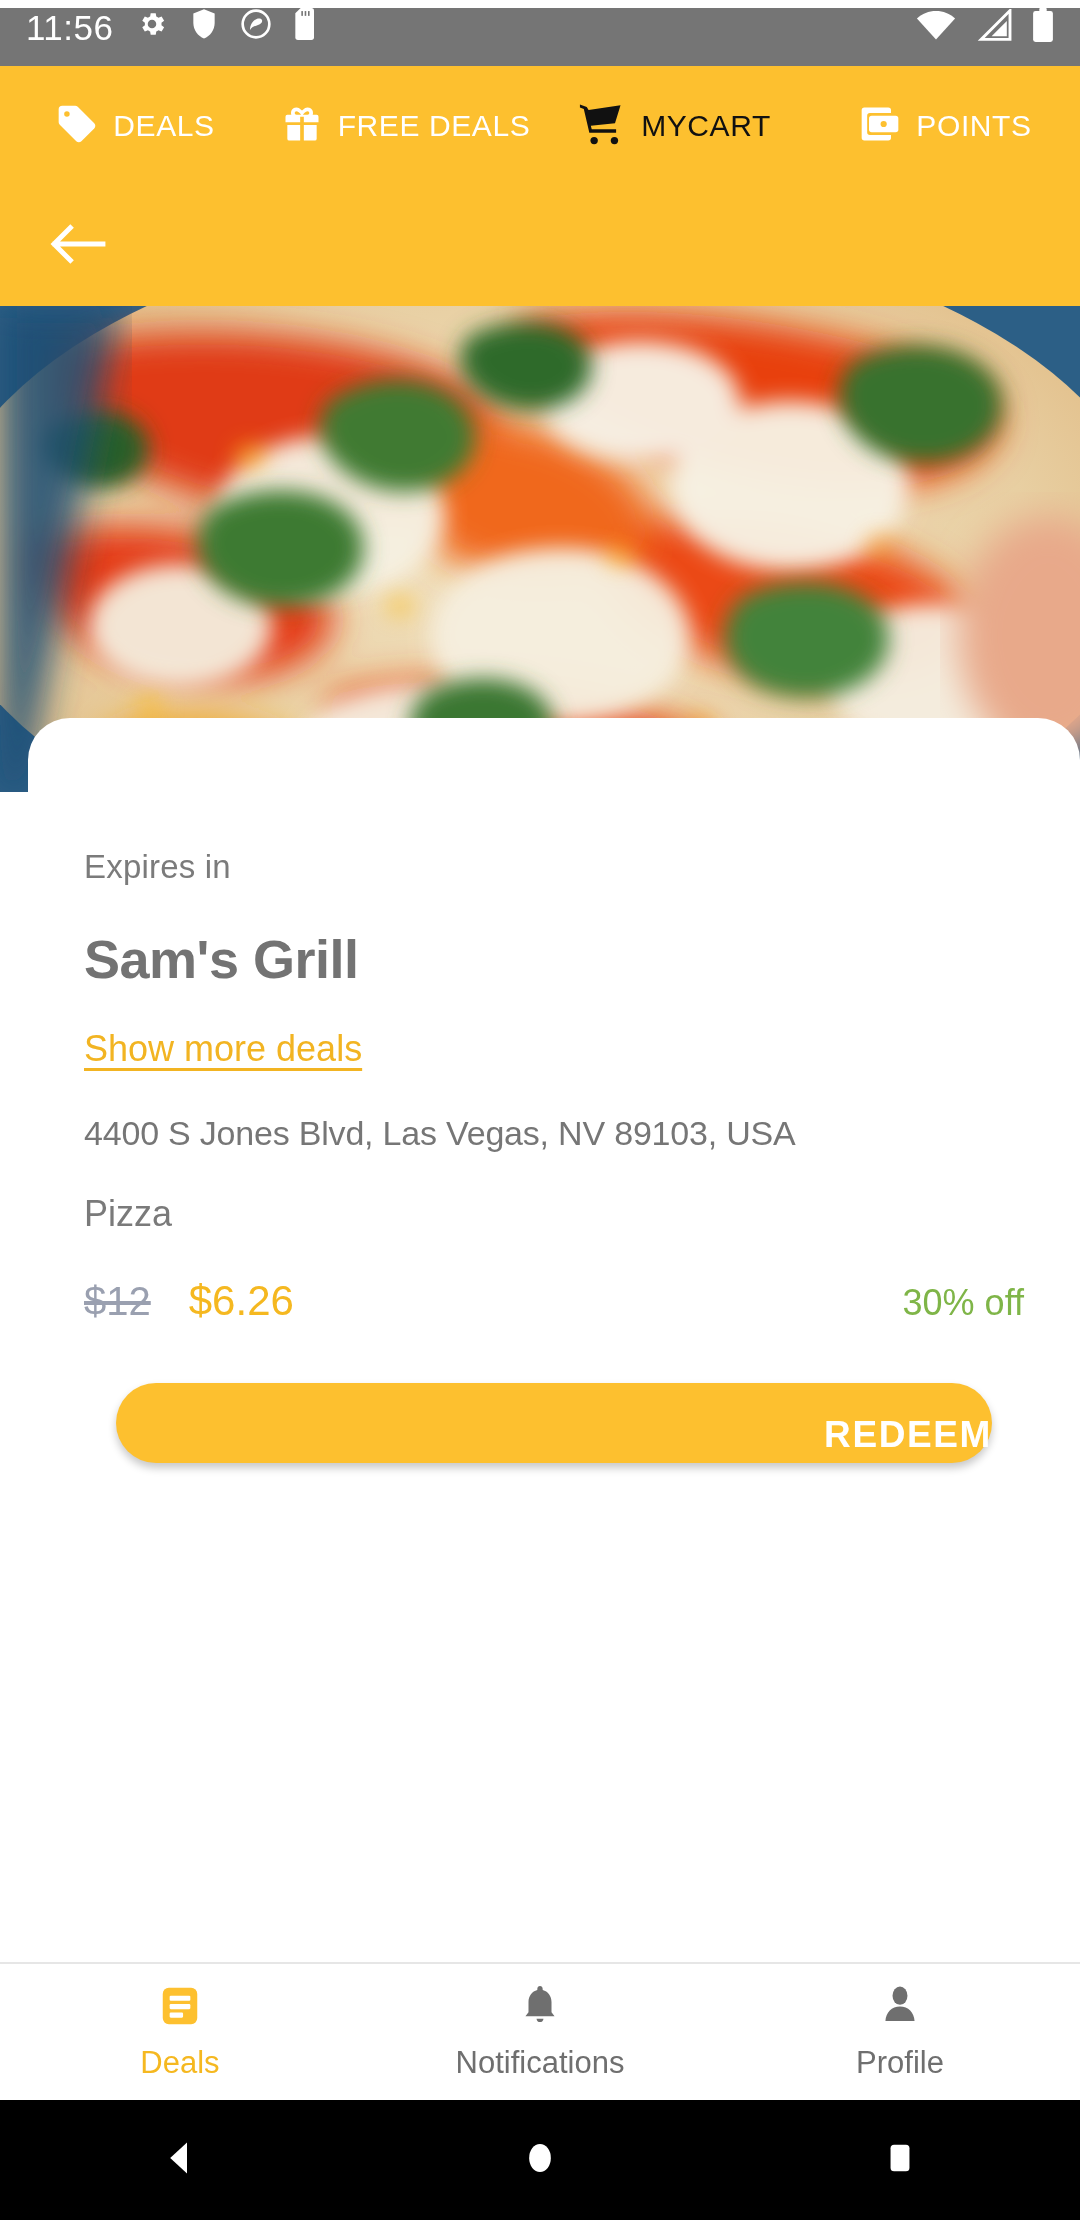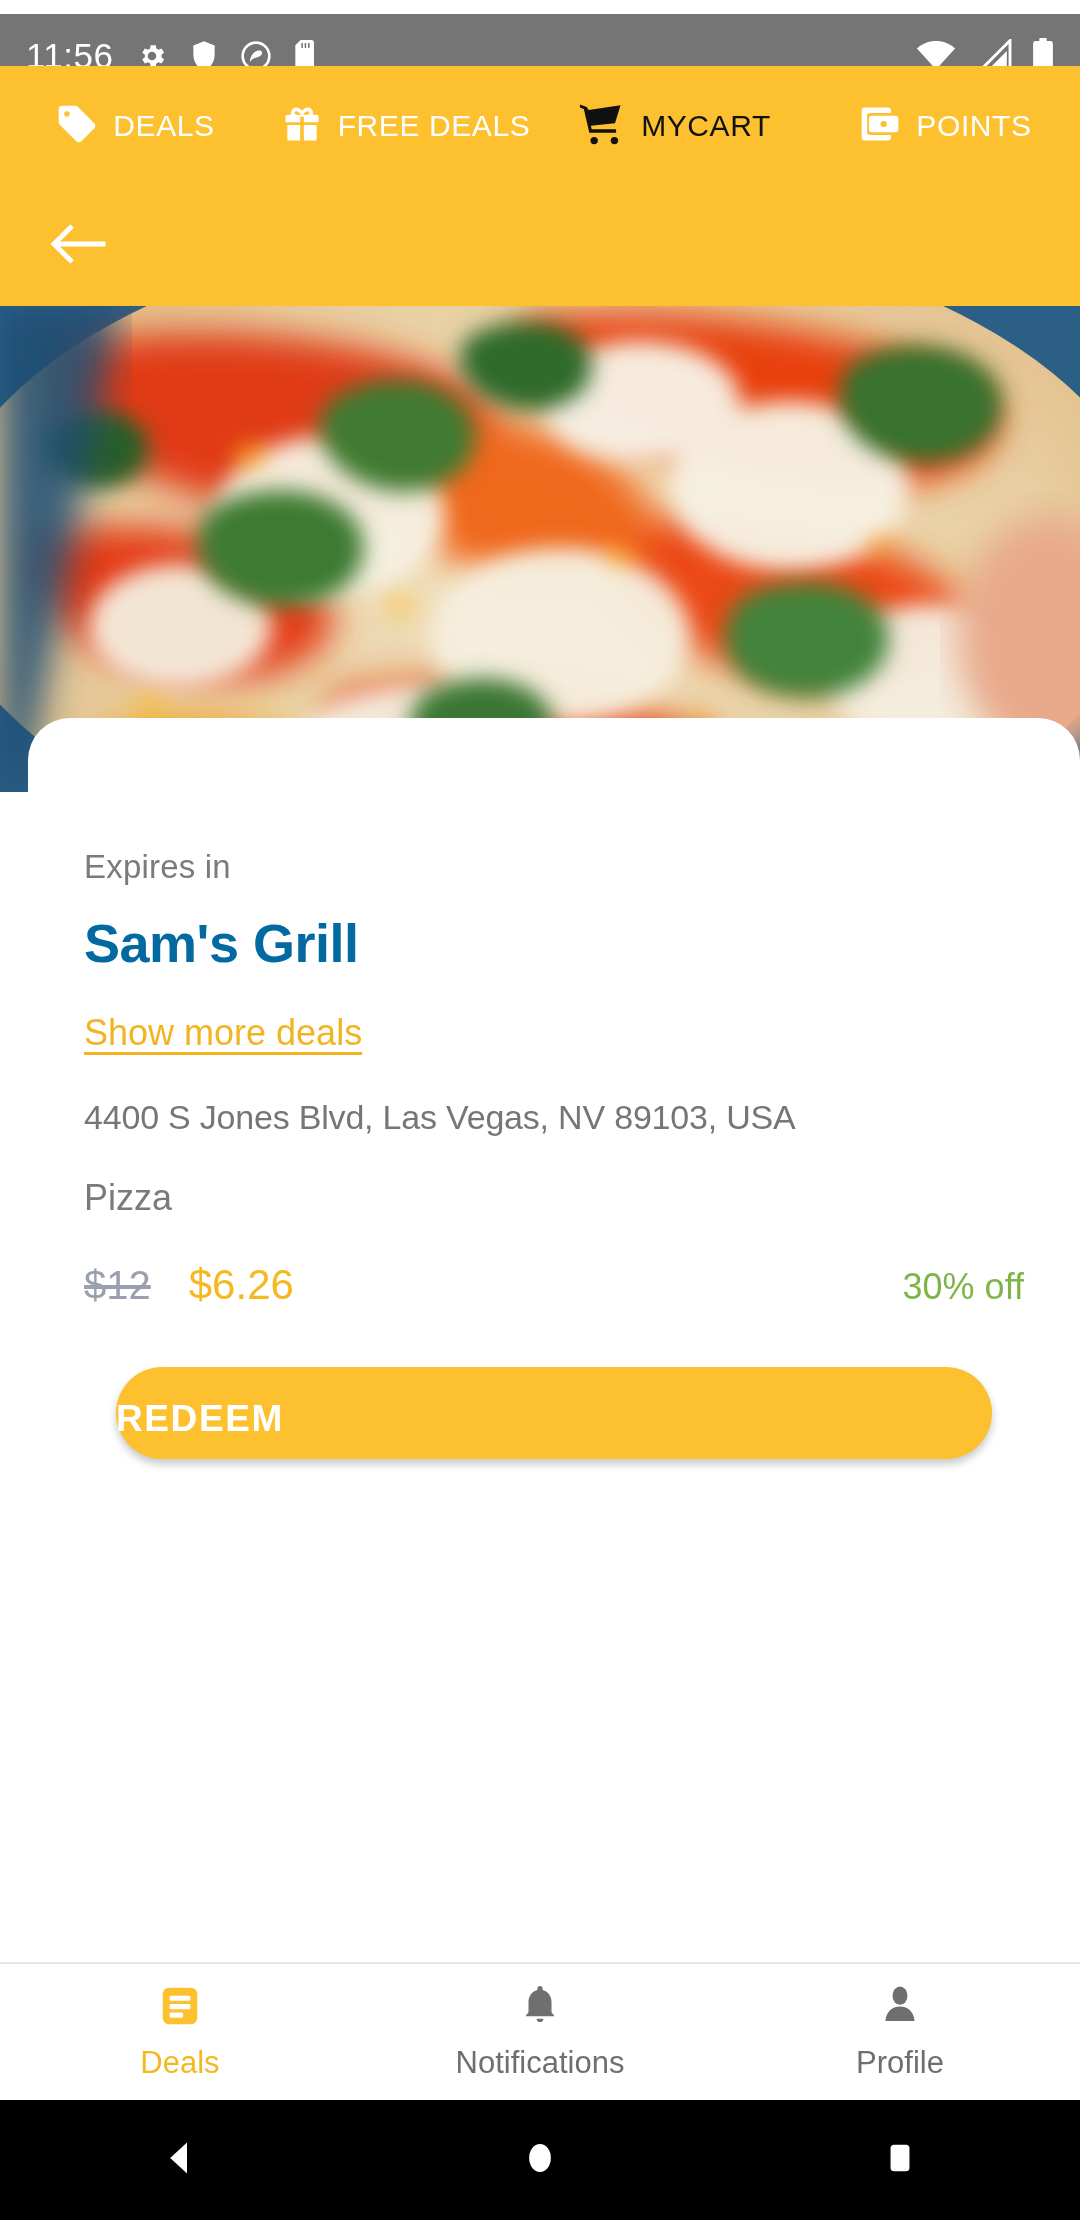--- a/index.html
+++ b/index.html
@@ -14,25 +14,25 @@
     position: relative;
     width: 1080px;
     height: 2220px;
     background: #ffffff;
     overflow: hidden;
   }
 
   
   .statusbar {
     position: absolute;
-    top: 14px; left: 0;
+    top: 8px; left: 0;
     width: 1080px; height: 62px;
     background: #757575;
     display: flex;
-    align-items: flex-end;
+    align-items: flex-start;
     padding: 0 26px;
   }
   .sb-time {
     color: #ffffff;
     font-size: 35px;
     letter-spacing: 0.5px;
     font-family: "Liberation Sans", sans-serif;
     margin-right: 22px;
   }
   .sb-left-icons { display: flex; align-items: center; gap: 22px; }
@@ -102,24 +102,24 @@
   }
   .card-inner { padding: 0 56px; }
 
   .expires {
     margin-top: 130px;
     font-size: 33px;
     color: #7b7b7b;
     letter-spacing: 0.2px;
   }
   .store-name {
-    margin-top: 26px;
+    margin-top: 42px;
     font-size: 54px;
     font-weight: bold;
-    color: #0369a1;
+    color: #737373;
     letter-spacing: -0.5px;
   }
   .more-deals {
     display: inline-block;
     margin-top: 38px;
     font-size: 36px;
     color: #F2B422;
     text-decoration: underline;
     text-underline-offset: 7px;
     cursor: pointer;
@@ -160,30 +160,30 @@
     font-size: 28px;
     line-height: 1.45;
     color: #8a8a8a;
     letter-spacing: -0.1px;
   }
 
   .btn {
     display: block;
     width: 876px;
     margin: 0 auto;
-    height: 92px;
+    height: 80px;
     line-height: 104px;
     background: #FDC02F;
     color: #ffffff;
     border: none;
     border-radius: 56px;
     font-size: 37px;
     font-weight: bold;
     letter-spacing: 1.6px;
-    text-align: left;
+    text-align: right;
     box-shadow: 0 5px 9px rgba(0,0,0,0.22);
     cursor: pointer;
     font-family: "Liberation Sans", sans-serif;
   }
   .btn-redeem { margin-top: 58px; }
   .btn-cancel { margin-top: 64px; }
 
   
   .bottomnav {
     position: absolute;

